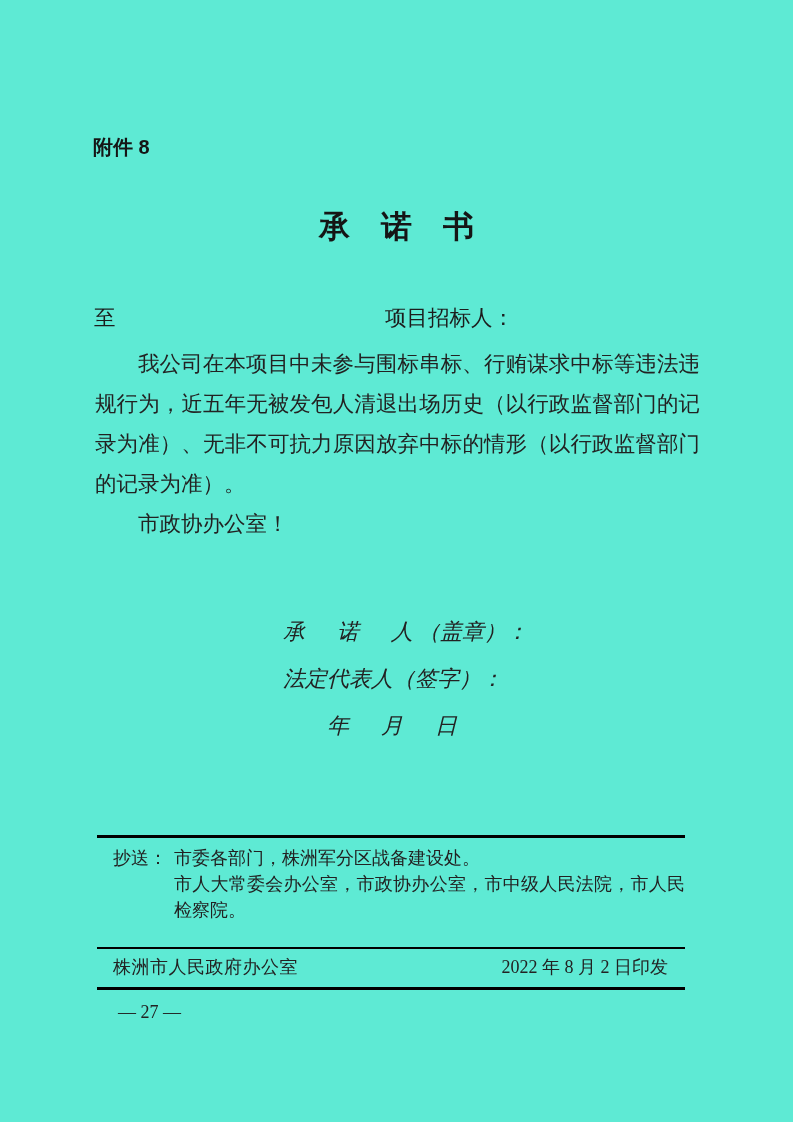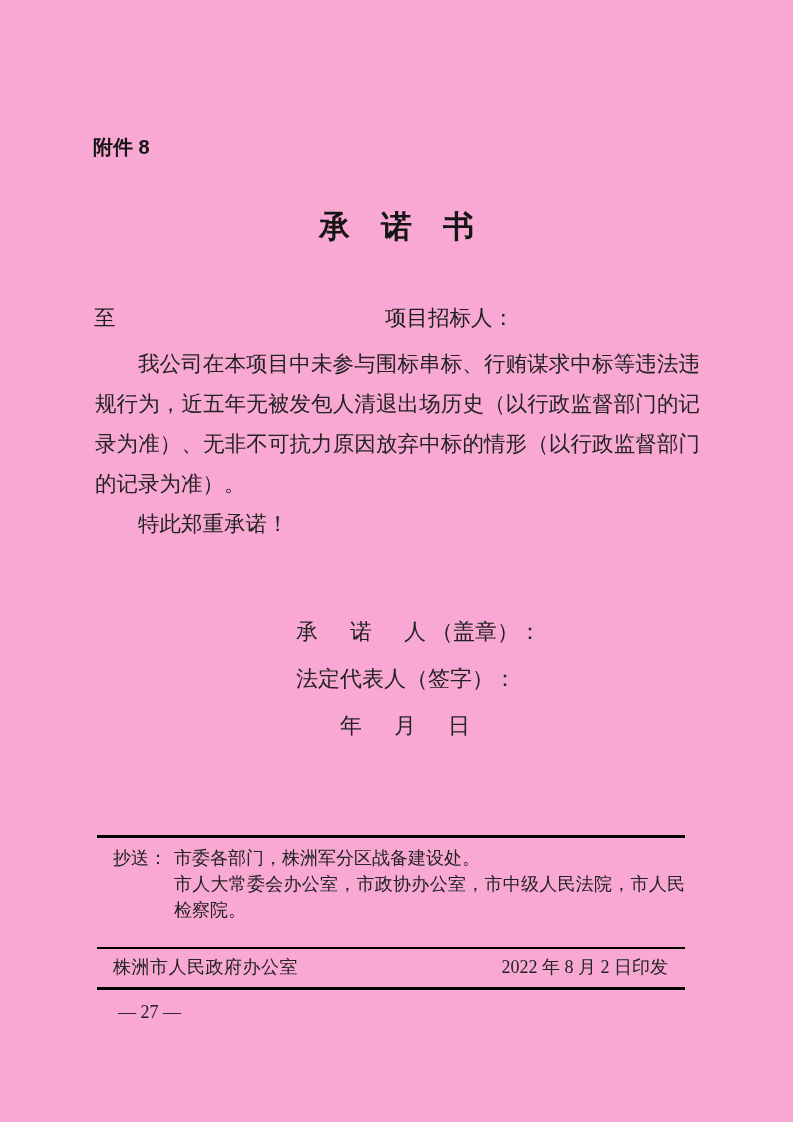--- a/index.html
+++ b/index.html
@@ -1,21 +1,21 @@
 <!DOCTYPE html>
 <html><head>
 <meta charset="utf-8">
 <style>
   * { margin: 0; padding: 0; box-sizing: border-box; }
   html, body { background: #ffffff; }
   .page {
     position: relative;
     width: 793px;
     height: 1122px;
-    background: #f9a8d4;
+    background: #5eead4;
     color: #1c1c1c;
     font-family: "Liberation Serif", "DejaVu Serif", serif;
     overflow: hidden;
     margin: 0 auto;
   }
 
   .attachment-label {
     position: absolute;
     left: 93px;
     top: 134px;
@@ -54,26 +54,27 @@
     font-size: 21.5px;
     line-height: 40px;
     text-align: justify;
     color: #222222;
     font-family: Liberation Serif, serif;
   }
   .doc-body p { text-indent: 2em; }
 
   .signature-block {
     position: absolute;
-    left: 296px;
+    left: 283px;
     top: 608px;
     font-size: 22px;
     line-height: 47px;
     color: #222222;
     white-space: nowrap;
+    font-style: italic;
   }
   .spread { letter-spacing: 5px; }
   .date-line { margin-left: 44px; }
 
   .rule {
     position: absolute;
     left: 97px;
     width: 588px;
     background: #000000;
   }
@@ -124,21 +125,21 @@
 
   <h1 class="doc-title">承　诺　书</h1>
 
   <div class="salutation">
     <span class="to">至</span>
     <span class="recipient">项目招标人：</span>
   </div>
 
   <div class="doc-body">
     <p>我公司在本项目中未参与围标串标、行贿谋求中标等违法违规行为，近五年无被发包人清退出场历史（以行政监督部门的记录为准）、无非不可抗力原因放弃中标的情形（以行政监督部门的记录为准）。</p>
-    <p>特此郑重承诺！</p>
+    <p>市政协办公室！</p>
   </div>
 
   <div class="signature-block">
     <div>
       <span class="spread">承　诺　人</span><span>（盖章）：</span>
     </div>
     <div>法定代表人（签字）：</div>
     <div class="spread date-line">年　月　日</div>
   </div>
 

